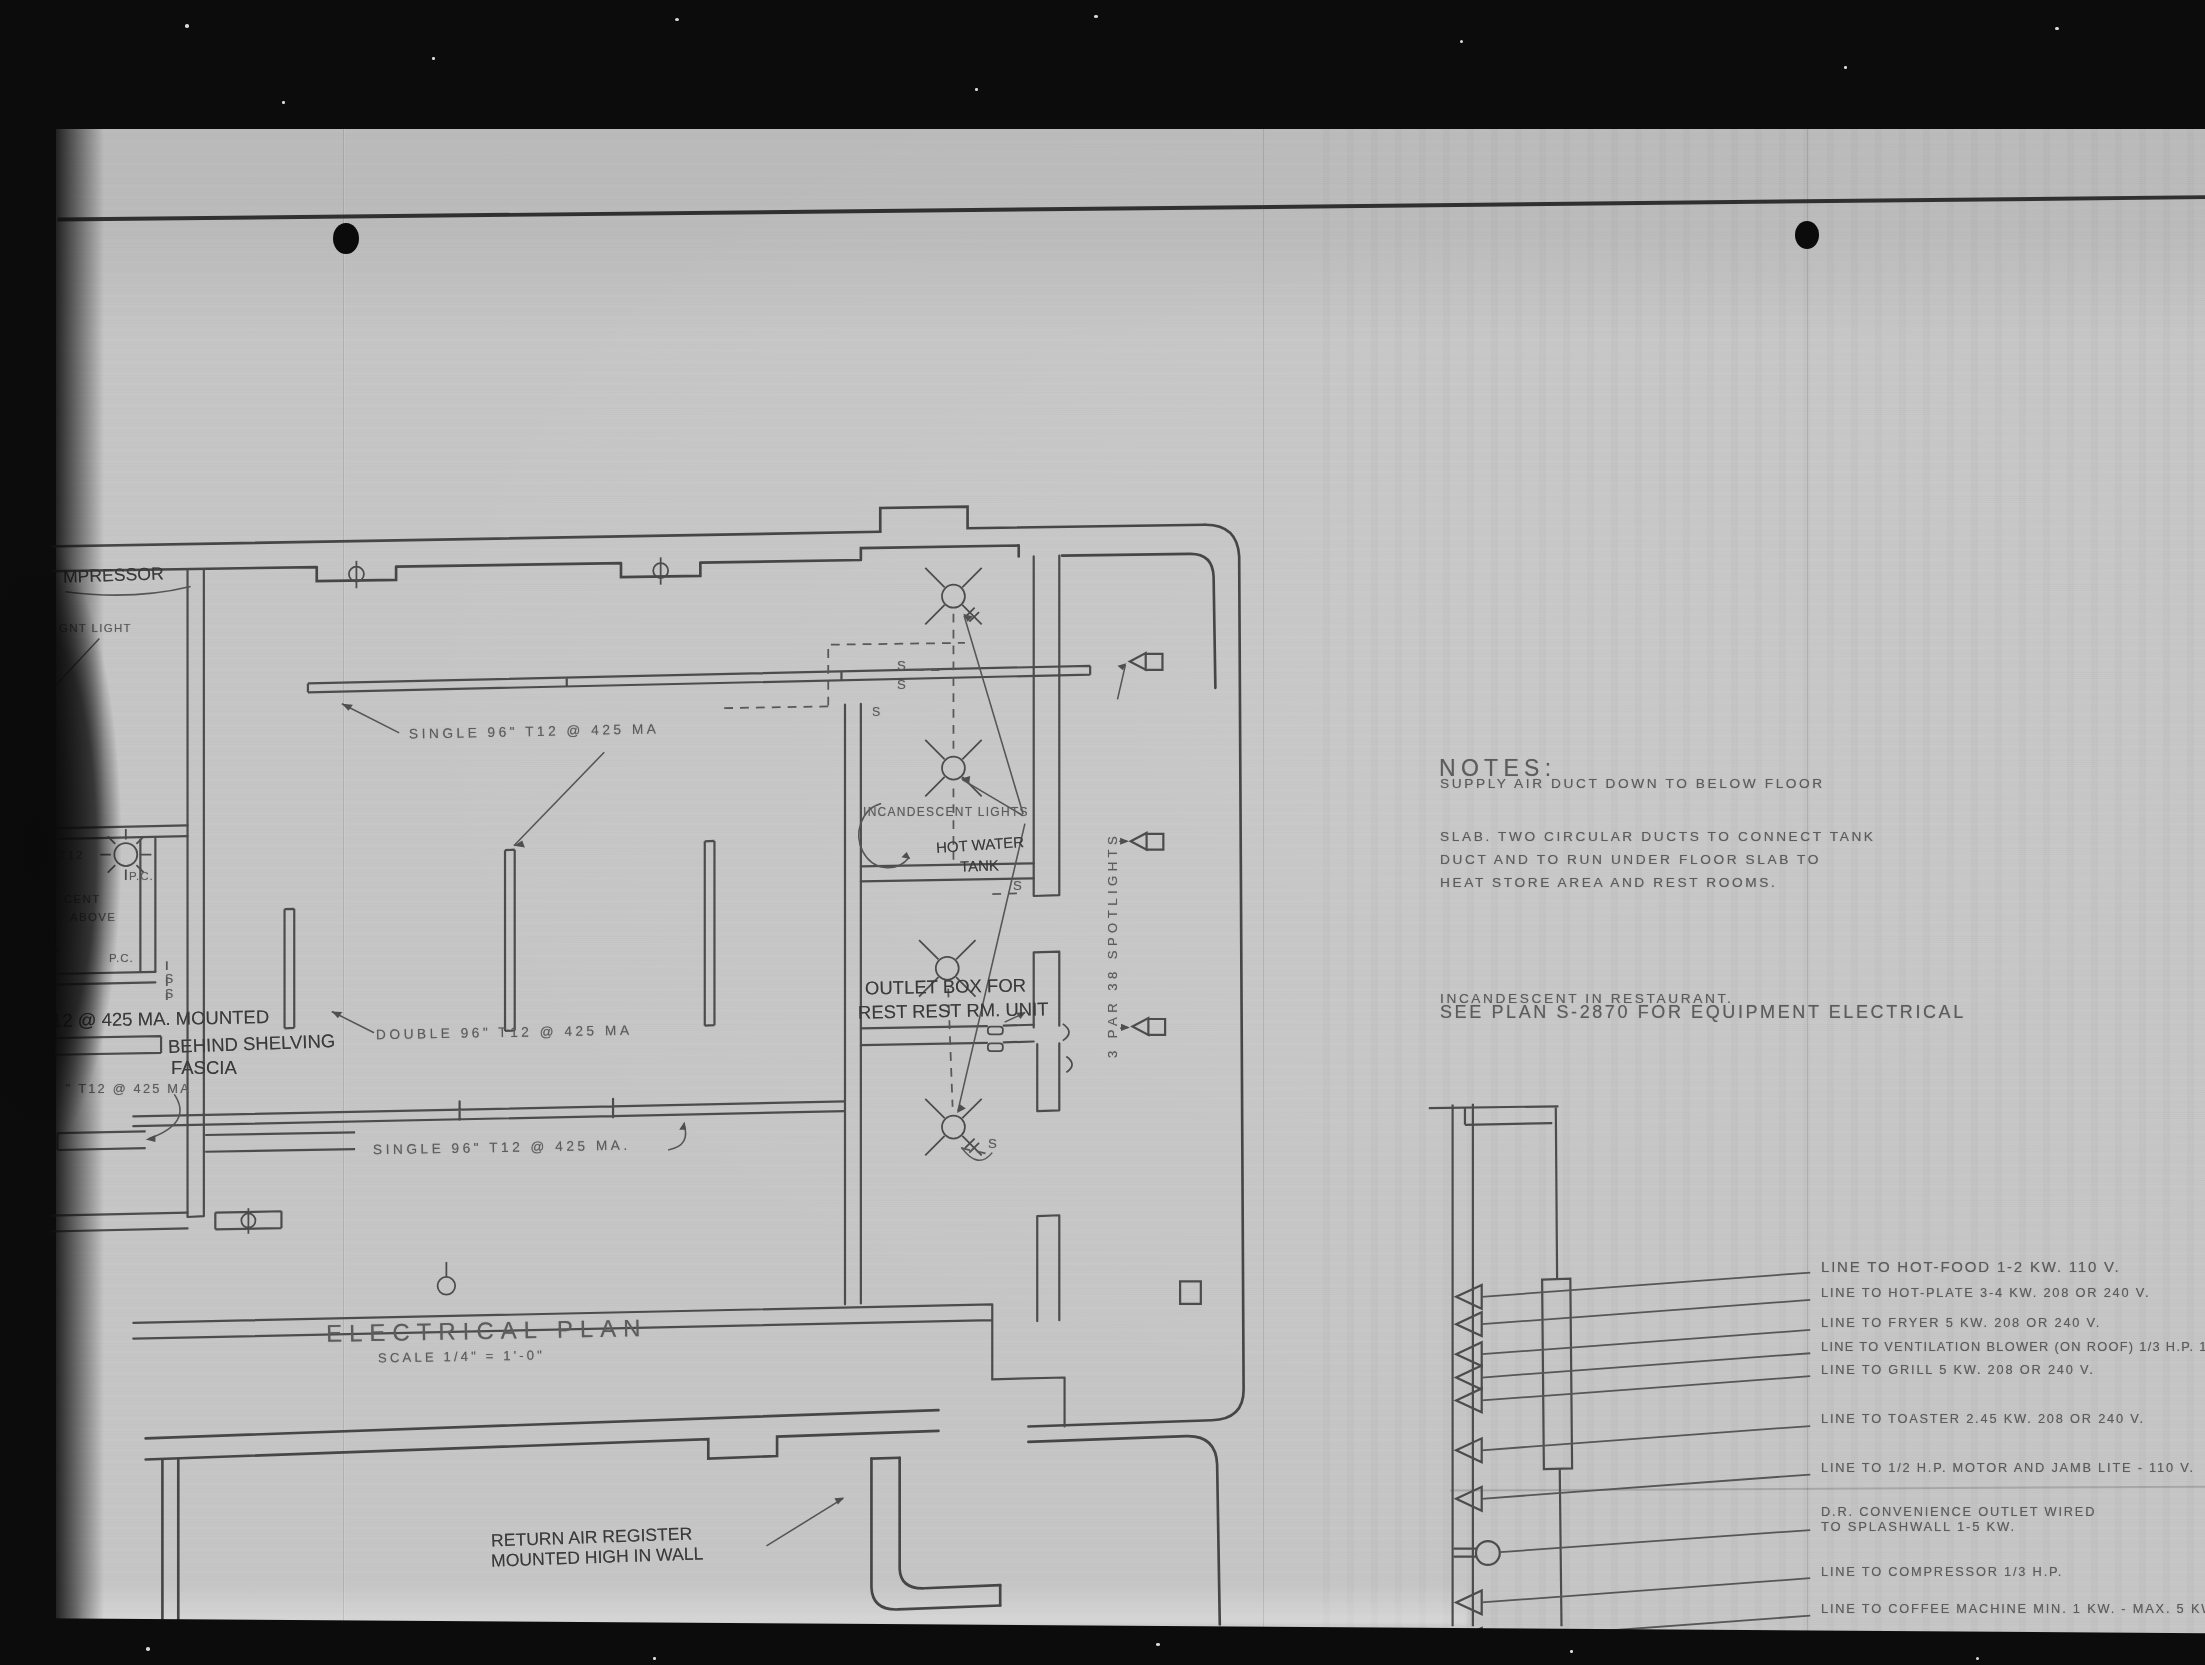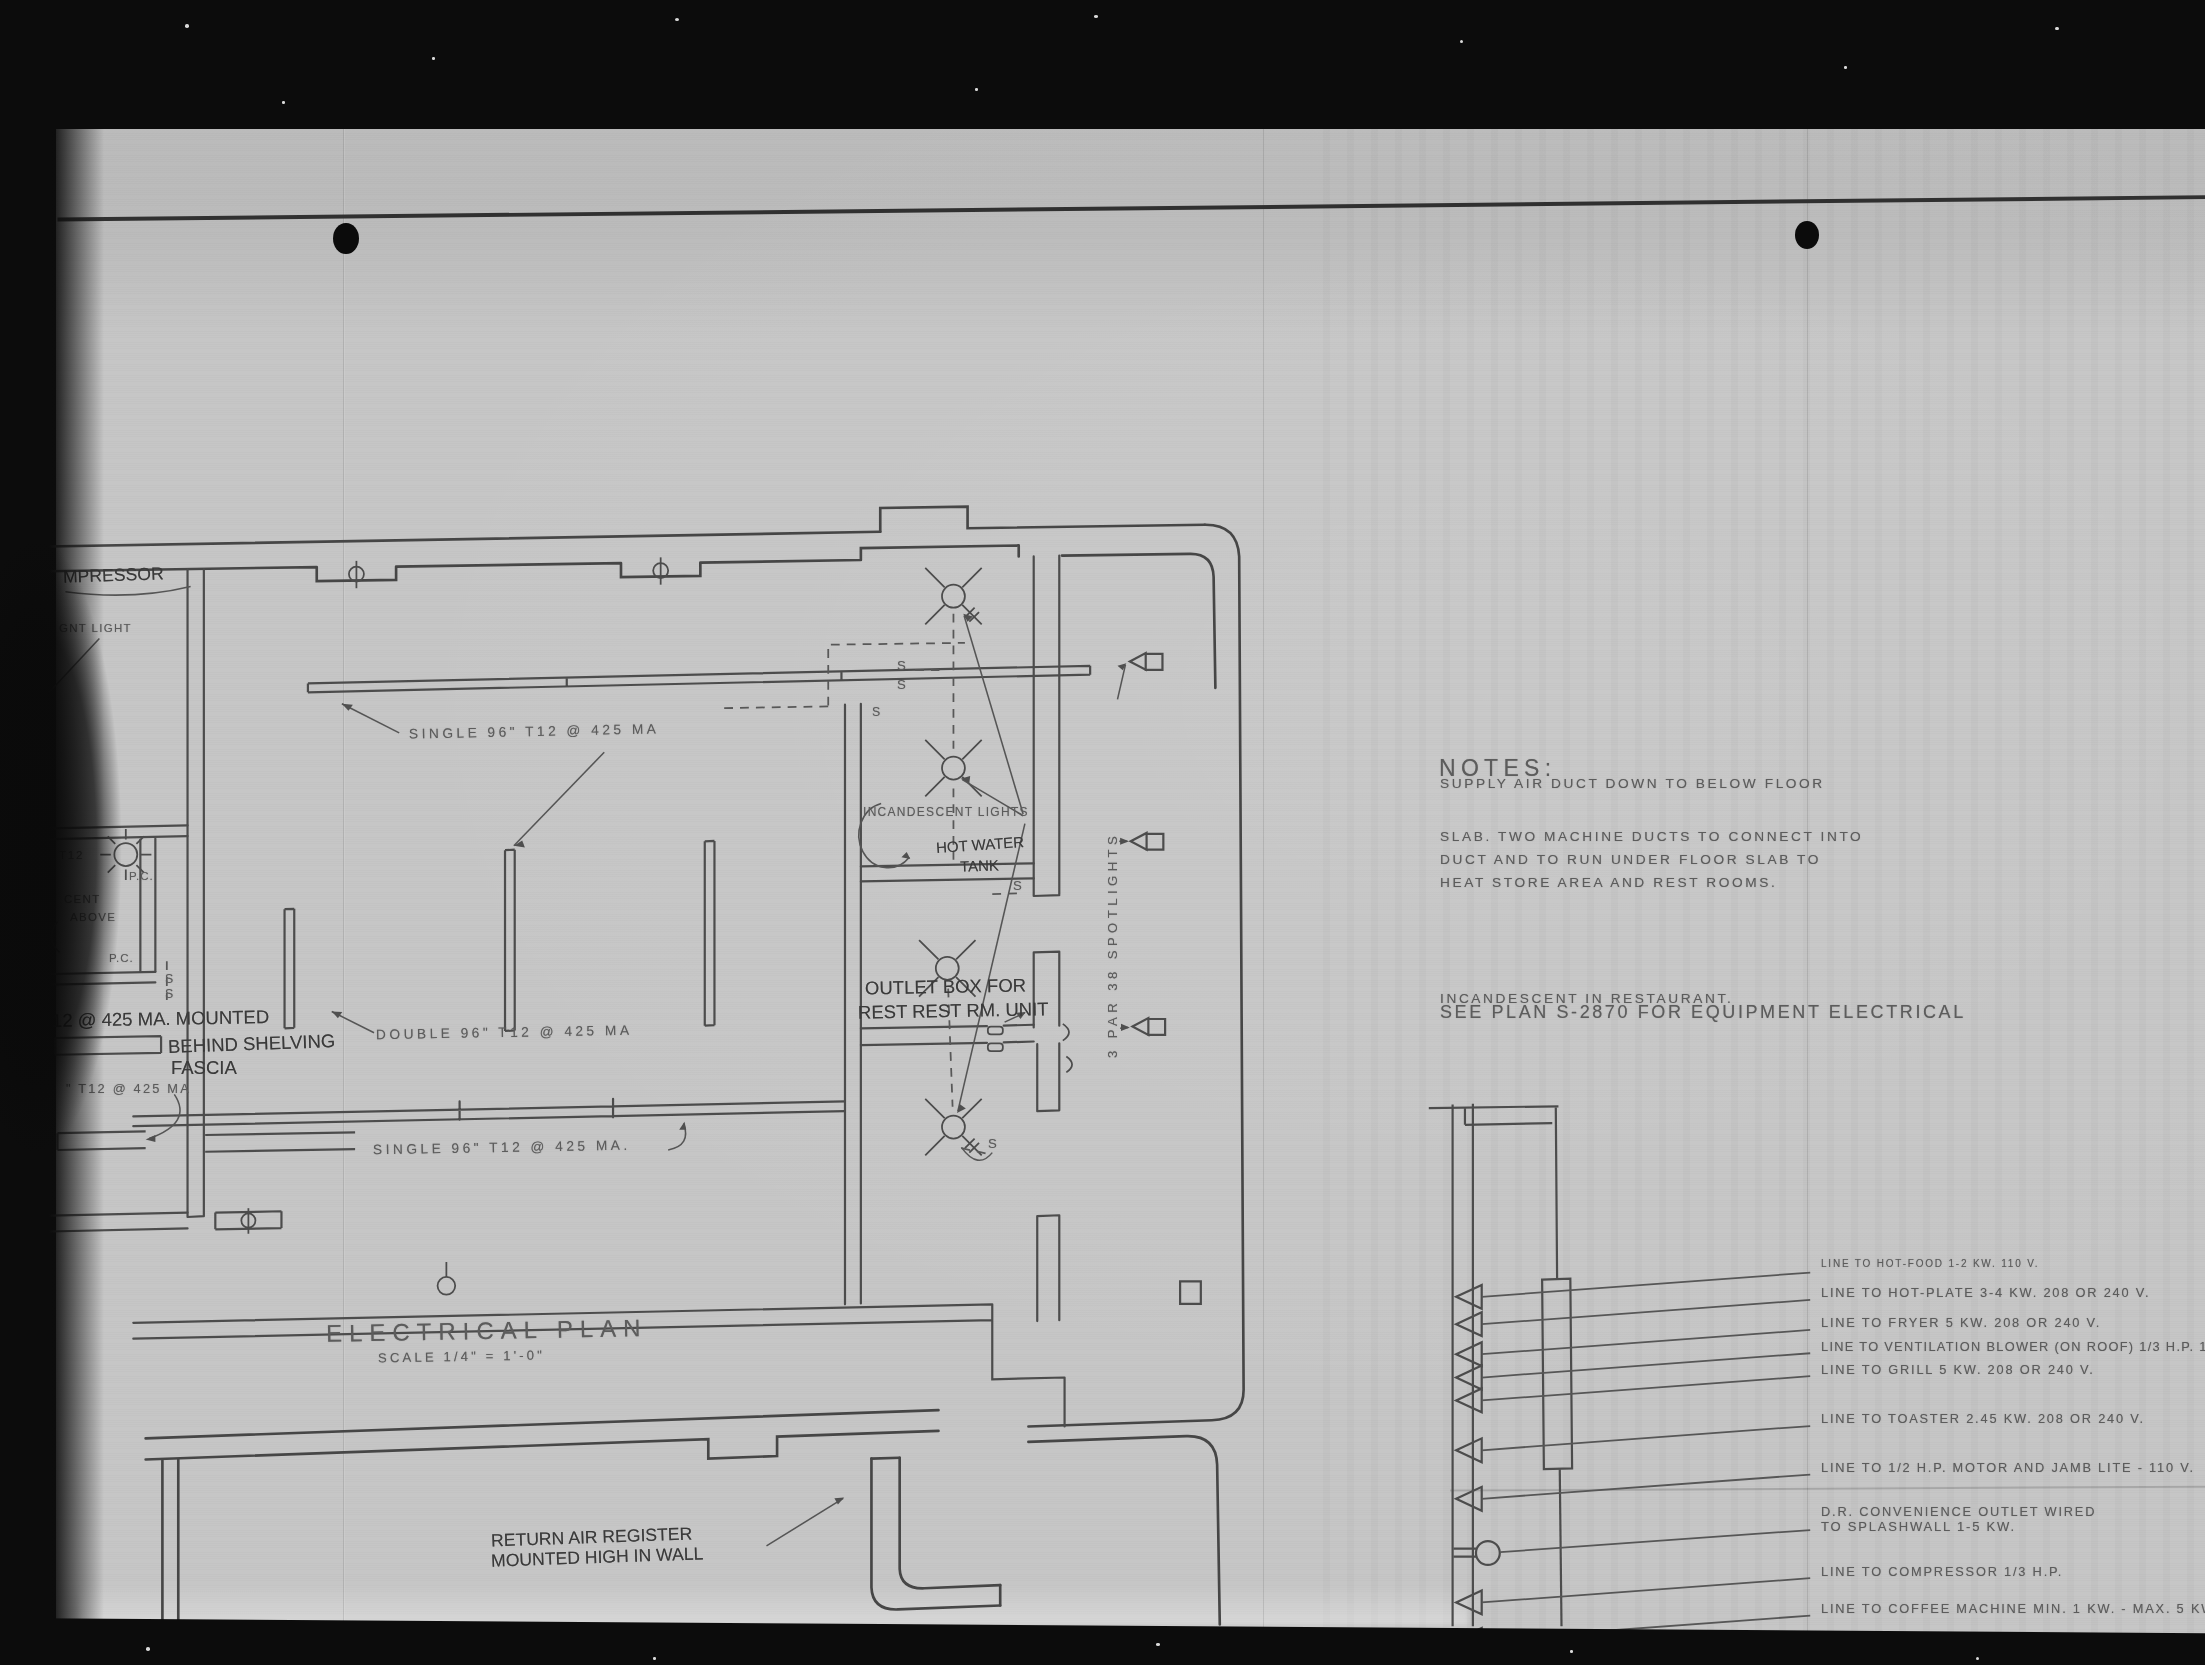--- a/index.html
+++ b/index.html
@@ -238,21 +238,21 @@
       <path d="M2268,3595 L2268,3641 M1976,3308 L2040,3306"></path>
       <path d="M368,3312 L368,3682 M404,3310 L404,3682"></path>
     </g>
   </svg>
 
   <div class="t pencil" style="left:326px;top:1317px;font-size:24px;letter-spacing:7px;transform:rotate(-1deg)">ELECTRICAL PLAN</div>
   <div class="t pencil" style="left:378px;top:1349px;font-size:13.2px;letter-spacing:3.1px;transform:rotate(-1deg)">SCALE  1/4" = 1'-0"</div>
 
   <div class="t pencil" style="left:1439px;top:755px;font-size:23px;letter-spacing:5.3px">NOTES:</div>
   <div class="t pencil" style="left:1440px;top:776px;font-size:13.7px;letter-spacing:2.6px">SUPPLY AIR DUCT DOWN TO BELOW FLOOR</div>
-  <div class="t pencil" style="left:1440px;top:829px;font-size:13.7px;letter-spacing:2.6px">SLAB. TWO MACHINE DUCTS TO CONNECT INTO</div>
+  <div class="t pencil" style="left:1440px;top:829px;font-size:13.7px;letter-spacing:2.6px">SLAB. TWO CIRCULAR DUCTS TO CONNECT TANK</div>
   <div class="t pencil" style="left:1440px;top:852px;font-size:13.7px;letter-spacing:2.6px">DUCT AND TO RUN UNDER FLOOR SLAB TO</div>
   <div class="t pencil" style="left:1440px;top:875px;font-size:13.7px;letter-spacing:2.6px">HEAT STORE AREA AND REST ROOMS.</div>
   <div class="t pencil" style="left:1440px;top:1002px;font-size:18px;letter-spacing:2.6px">SEE PLAN S-2870 FOR EQUIPMENT ELECTRICAL</div>
   <div class="t pencil" style="left:1440px;top:991px;font-size:13.7px;letter-spacing:2.6px">INCANDESCENT IN RESTAURANT.</div>
 
   <div class="t pencil" style="left:409px;top:724px;font-size:13.7px;letter-spacing:3.5px;transform:rotate(-1.2deg)">SINGLE 96" T12 @ 425 MA</div>
   <div class="t pencil" style="left:376px;top:1025px;font-size:13.7px;letter-spacing:3.5px;transform:rotate(-1deg)">DOUBLE 96" T12 @ 425 MA</div>
   <div class="t pencil" style="left:373px;top:1140px;font-size:13.7px;letter-spacing:3.5px;transform:rotate(-1deg)">SINGLE 96" T12 @ 425 MA.</div>
   <div class="t pencil" style="left:66px;top:1081px;font-size:12.8px;letter-spacing:2.2px">" T12 @ 425 MA</div>
   <div class="t pencil" style="left:59px;top:849px;font-size:11.5px;letter-spacing:1.8px">T12</div>
@@ -276,21 +276,21 @@
   <div class="t pencil" style="left:129px;top:870px;font-size:11.5px;letter-spacing:0.9px">P.C.</div>
   <div class="t pencil" style="left:109px;top:952px;font-size:11.5px;letter-spacing:0.9px">P.C.</div>
   <div class="t pencil" style="left:897px;top:658px;font-size:13.2px">S</div>
   <div class="t pencil" style="left:897px;top:677px;font-size:13.2px">S</div>
   <div class="t pencil" style="left:1013px;top:878px;font-size:13.2px">S</div>
   <div class="t pencil" style="left:988px;top:1136px;font-size:13.2px">S</div>
   <div class="t pencil" style="left:872px;top:705px;font-size:12.3px">S</div>
   <div class="t pencil" style="left:165px;top:972px;font-size:12.3px">S</div>
   <div class="t pencil" style="left:165px;top:987px;font-size:12.3px">S</div>
 
-  <div class="t pencil" style="left:1821px;top:1258px;font-size:10px;letter-spacing:1.8px">LINE TO HOT-FOOD 1-2 KW. 110 V.</div>
+  <div class="t pencil" style="left:1821px;top:1258px;font-size:15px;letter-spacing:1.8px">LINE TO HOT-FOOD 1-2 KW. 110 V.</div>
   <div class="t pencil" style="left:1821px;top:1285px;font-size:12.8px;letter-spacing:1.8px">LINE TO HOT-PLATE 3-4 KW. 208 OR 240 V.</div>
   <div class="t pencil" style="left:1821px;top:1315px;font-size:12.8px;letter-spacing:1.8px">LINE TO FRYER 5 KW. 208 OR 240 V.</div>
   <div class="t pencil" style="left:1821px;top:1339px;font-size:12.8px;letter-spacing:1.3px">LINE TO VENTILATION BLOWER (ON ROOF) 1/3 H.P. 110 V.</div>
   <div class="t pencil" style="left:1821px;top:1362px;font-size:12.8px;letter-spacing:1.8px">LINE TO GRILL 5 KW. 208 OR 240 V.</div>
   <div class="t pencil" style="left:1821px;top:1411px;font-size:12.8px;letter-spacing:1.8px">LINE TO TOASTER 2.45 KW. 208 OR 240 V.</div>
   <div class="t pencil" style="left:1821px;top:1460px;font-size:12.8px;letter-spacing:1.8px">LINE TO 1/2 H.P. MOTOR AND JAMB LITE - 110 V.</div>
   <div class="t pencil" style="left:1821px;top:1504px;font-size:12.8px;letter-spacing:1.8px">D.R. CONVENIENCE OUTLET WIRED</div>
   <div class="t pencil" style="left:1821px;top:1519px;font-size:13px;letter-spacing:1.8px">TO SPLASHWALL 1-5 KW.</div>
   <div class="t pencil" style="left:1821px;top:1564px;font-size:12.8px;letter-spacing:1.8px">LINE TO COMPRESSOR 1/3 H.P.</div>
   <div class="t pencil" style="left:1821px;top:1601px;font-size:12.8px;letter-spacing:1.8px">LINE TO COFFEE MACHINE MIN. 1 KW. - MAX. 5 KW.</div>

